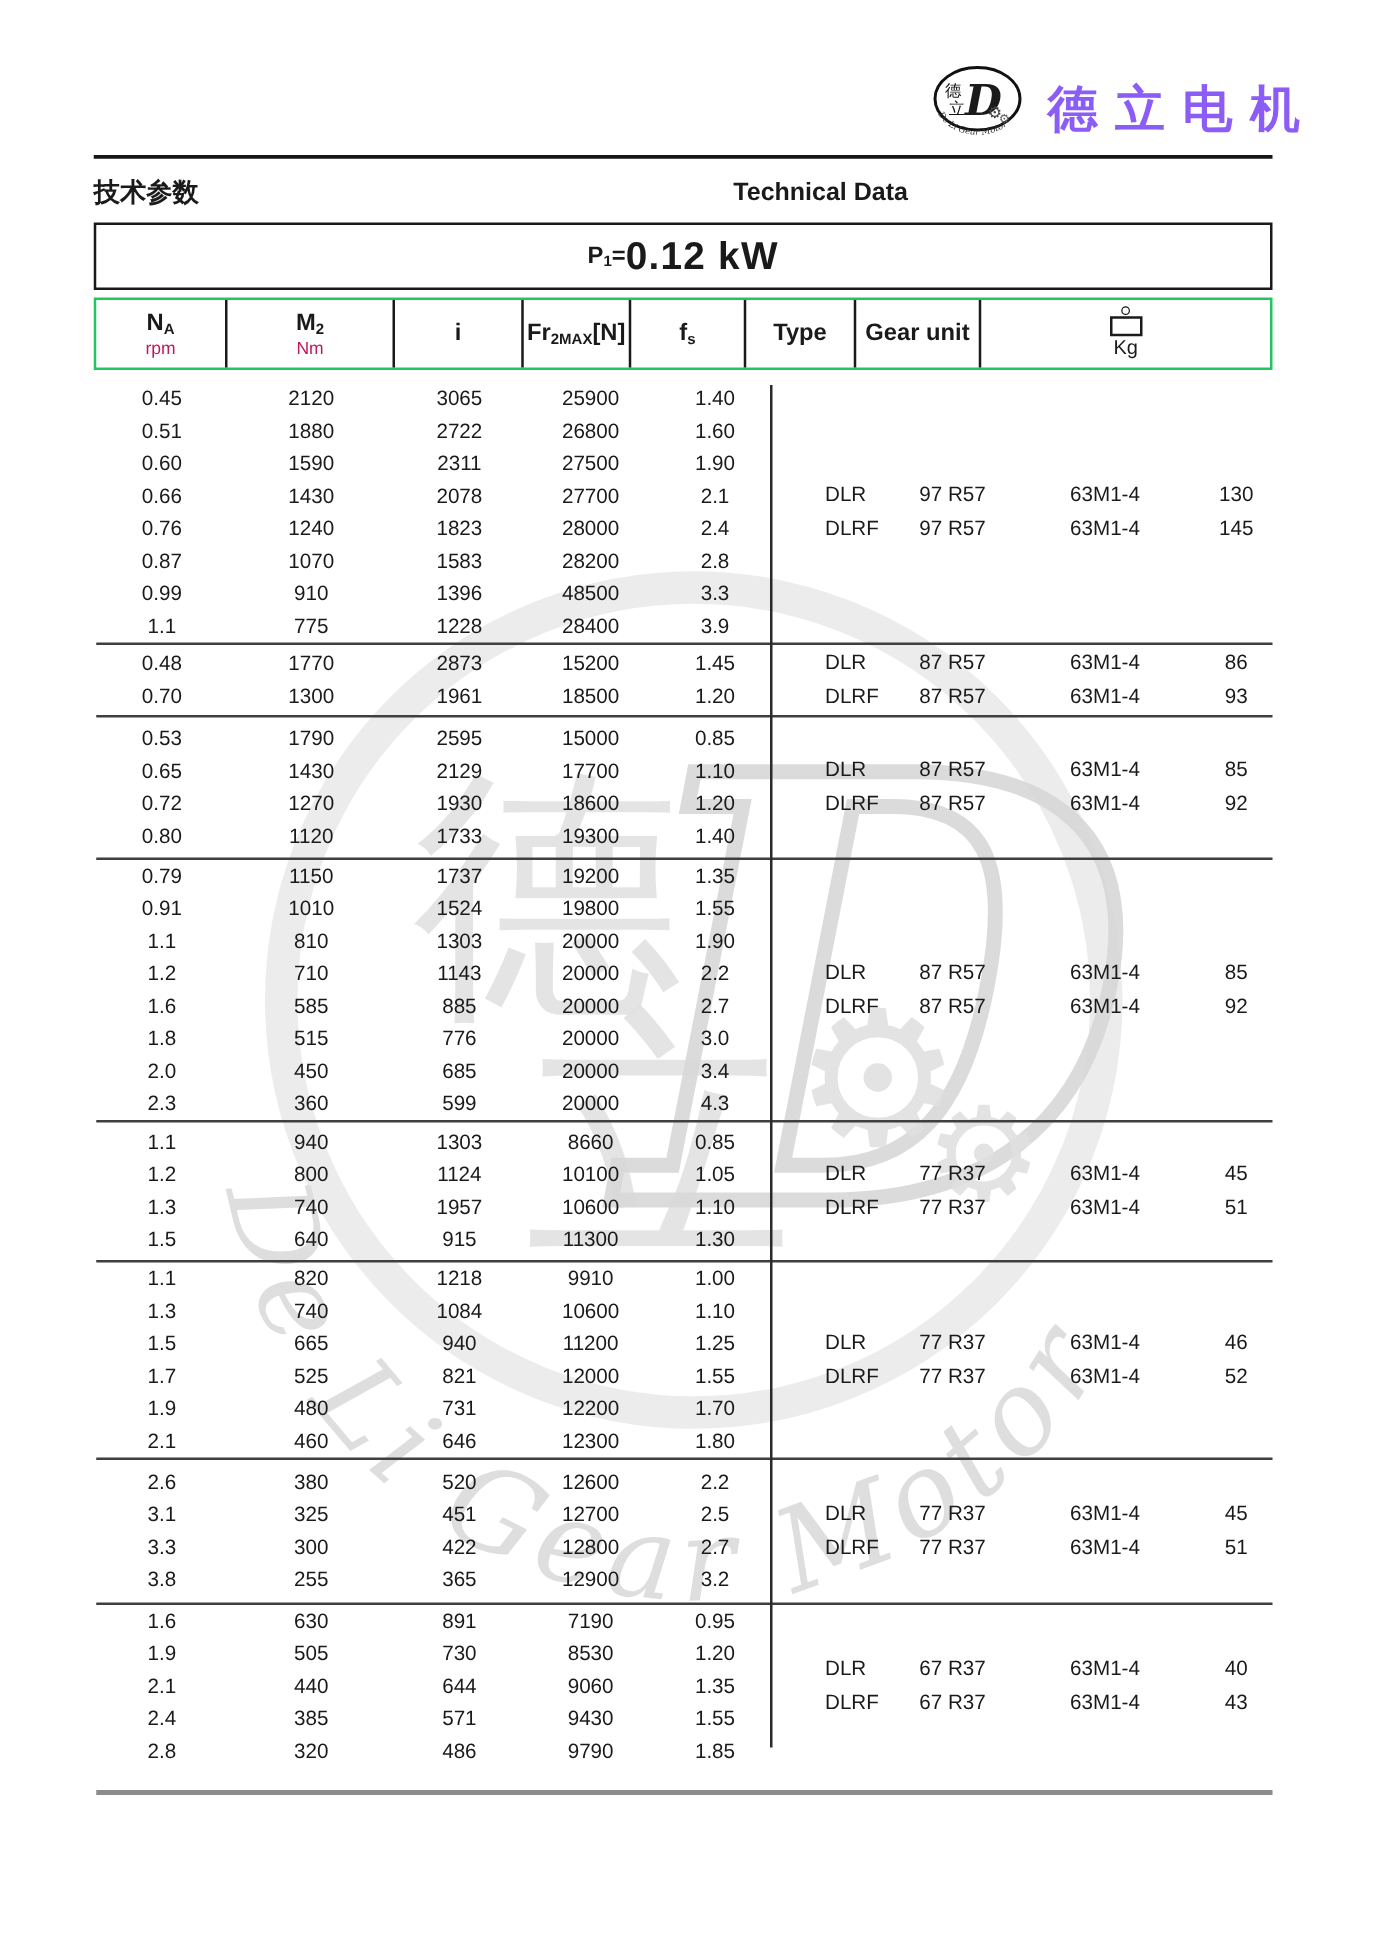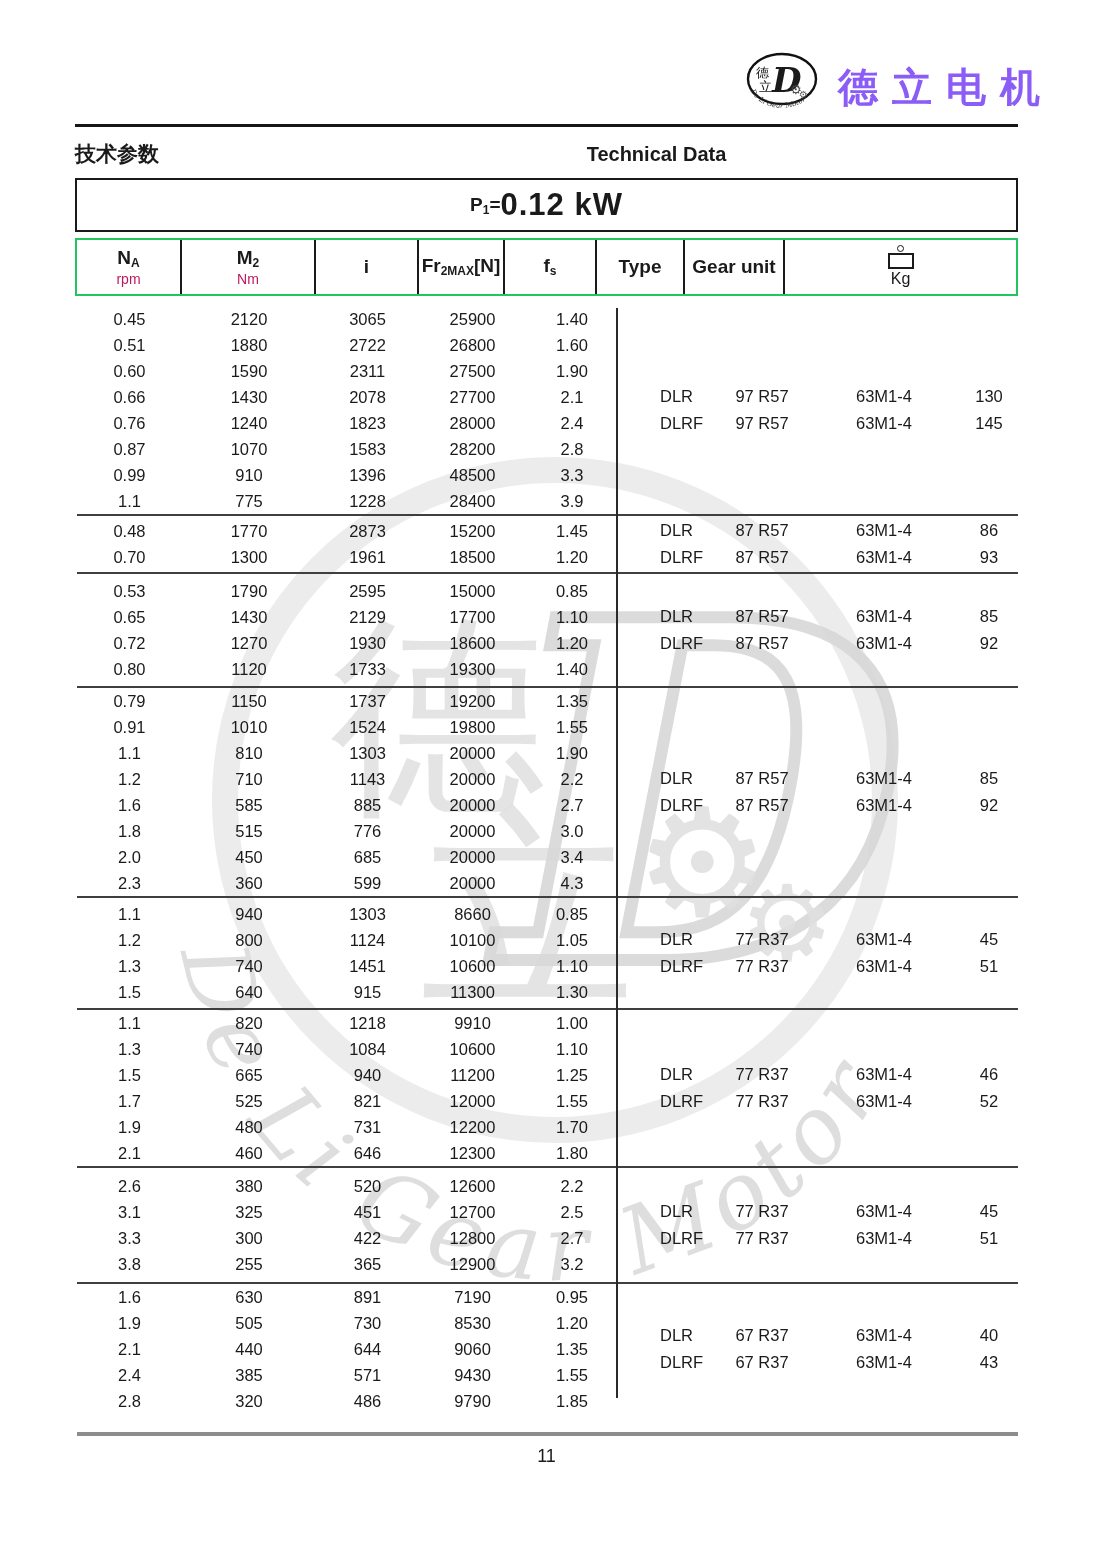--- a/index.html
+++ b/index.html
@@ -389,21 +389,21 @@
             <div class="row">
               <div class="cell c0">1.2</div>
               <div class="cell c1">800</div>
               <div class="cell c2">1124</div>
               <div class="cell c3">10100</div>
               <div class="cell c4">1.05</div>
             </div>
             <div class="row">
               <div class="cell c0">1.3</div>
               <div class="cell c1">740</div>
-              <div class="cell c2">1451</div>
+              <div class="cell c2">1957</div>
               <div class="cell c3">10600</div>
               <div class="cell c4">1.10</div>
             </div>
             <div class="row">
               <div class="cell c0">1.5</div>
               <div class="cell c1">640</div>
               <div class="cell c2">915</div>
               <div class="cell c3">11300</div>
               <div class="cell c4">1.30</div>
             </div>
@@ -578,15 +578,14 @@
                 <div class="tcell tc1">67 R37</div>
                 <div class="tcell tc2">63M1-4</div>
                 <div class="tcell tc3">43</div>
               </div>
             </div>
           </div>
         </div>
         <i class="vdivider"></i>
     </div>
 
-    <div class="page-num">11</div>
   </div>
 </div>
 
 </body></html>

